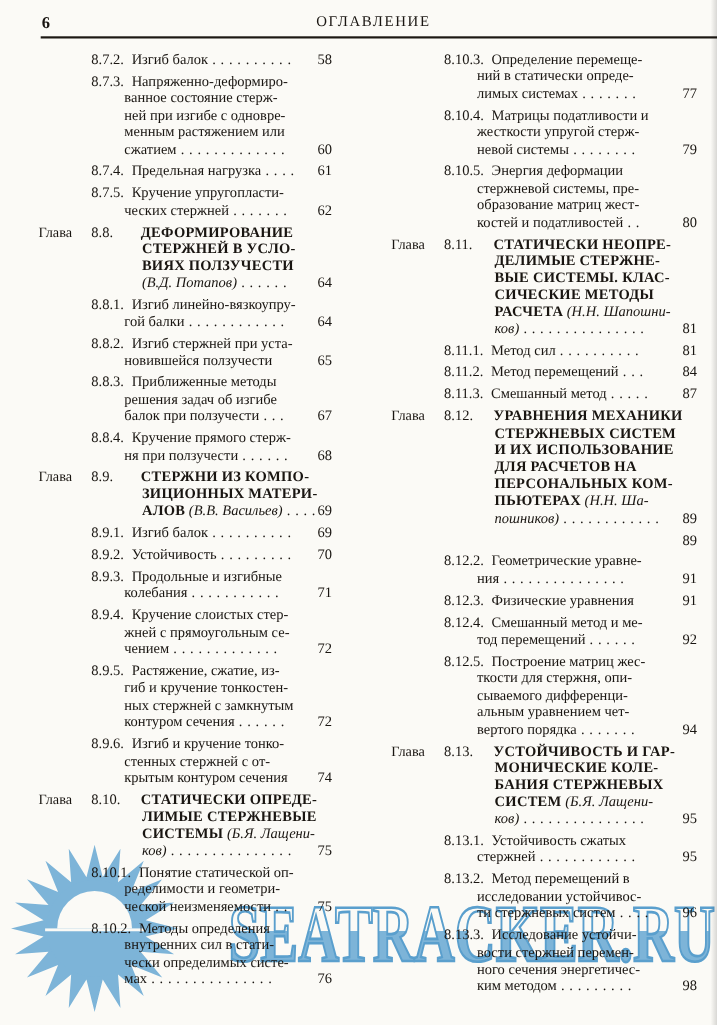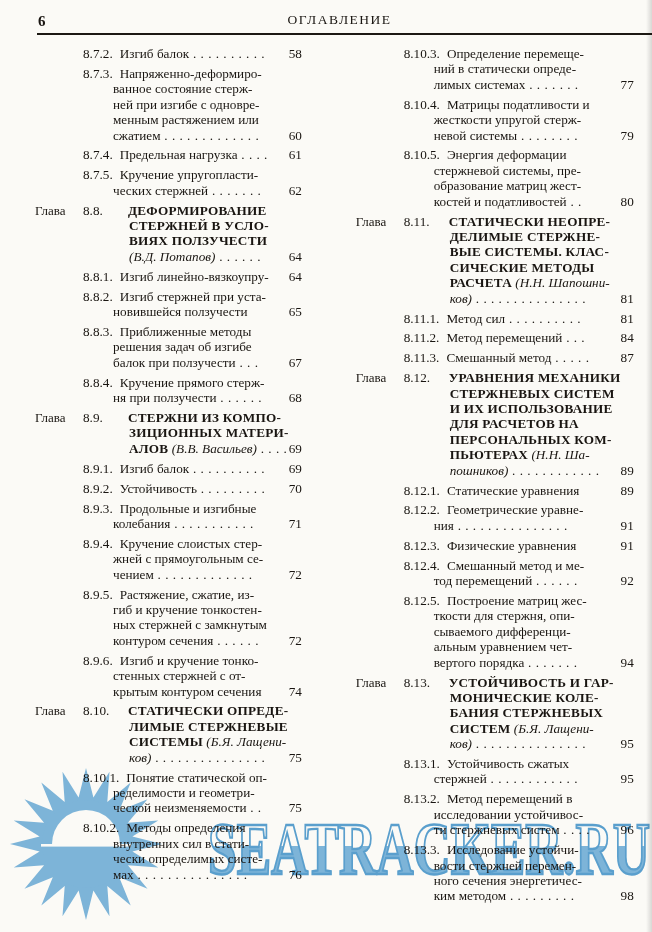--- a/index.html
+++ b/index.html
@@ -112,20 +112,21 @@
             <div class="line cont"><span class="seg-b">СТЕРЖНЕЙ В УСЛО-</span></div>
             <div class="line cont"><span class="seg-b">ВИЯХ ПОЛЗУЧЕСТИ</span></div>
             <div class="line cont"><span class="seg-i">(В.Д. Потапов)</span><span class="seg-d"> . . . . . .</span></div>
           </div>
           <div class="pagenum">64</div>
         </div>
         <div class="entry sub">
           <div class="glava"></div>
           <div class="body">
             <div class="line"><span class="seg-n">8.8.1.</span><span class="seg-r">Изгиб линейно-вязкоупру-</span></div>
+            <div class="line cont"><span class="seg-r">гой балки</span><span class="seg-d"> . . . . . . . . . . . .</span></div>
           </div>
           <div class="pagenum">64</div>
         </div>
         <div class="entry sub">
           <div class="glava"></div>
           <div class="body">
             <div class="line"><span class="seg-n">8.8.2.</span><span class="seg-r">Изгиб стержней при уста-</span></div>
             <div class="line cont"><span class="seg-r">новившейся ползучести</span></div>
           </div>
           <div class="pagenum">65</div>
@@ -306,23 +307,20 @@
             <div class="line cont"><span class="seg-b">И ИХ ИСПОЛЬЗОВАНИЕ</span></div>
             <div class="line cont"><span class="seg-b">ДЛЯ  РАСЧЕТОВ  НА</span></div>
             <div class="line cont"><span class="seg-b">ПЕРСОНАЛЬНЫХ КОМ-</span></div>
             <div class="line cont"><span class="seg-b">ПЬЮТЕРАХ</span><span class="seg-r"> </span><span class="seg-i">(Н.Н.  Ша-</span></div>
             <div class="line cont"><span class="seg-i">пошников)</span><span class="seg-d"> . . . . . . . . . . . .</span></div>
           </div>
           <div class="pagenum">89</div>
         </div>
         <div class="entry sub">
           <div class="glava"></div>
-          <div class="body">
-            <div class="line"><span class="seg-n">8.12.1.</span><span class="seg-r">Статические уравнения</span></div>
-          </div>
           <div class="pagenum">89</div>
         </div>
         <div class="entry sub">
           <div class="glava"></div>
           <div class="body">
             <div class="line"><span class="seg-n">8.12.2.</span><span class="seg-r">Геометрические  уравне-</span></div>
             <div class="line cont"><span class="seg-r">ния</span><span class="seg-d"> . . . . . . . . . . . . . . .</span></div>
           </div>
           <div class="pagenum">91</div>
         </div>

